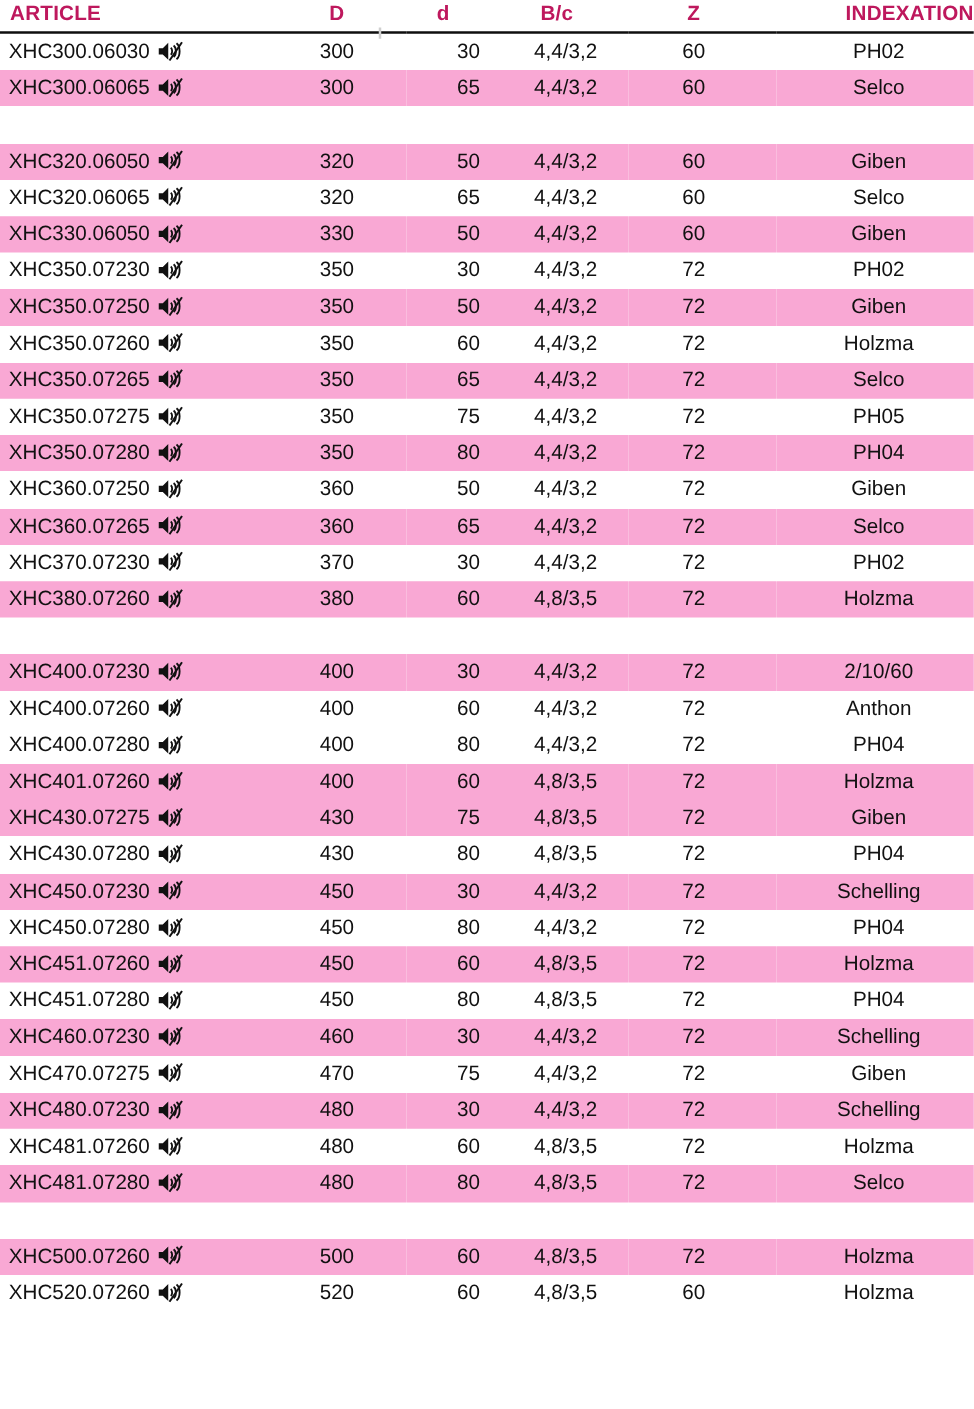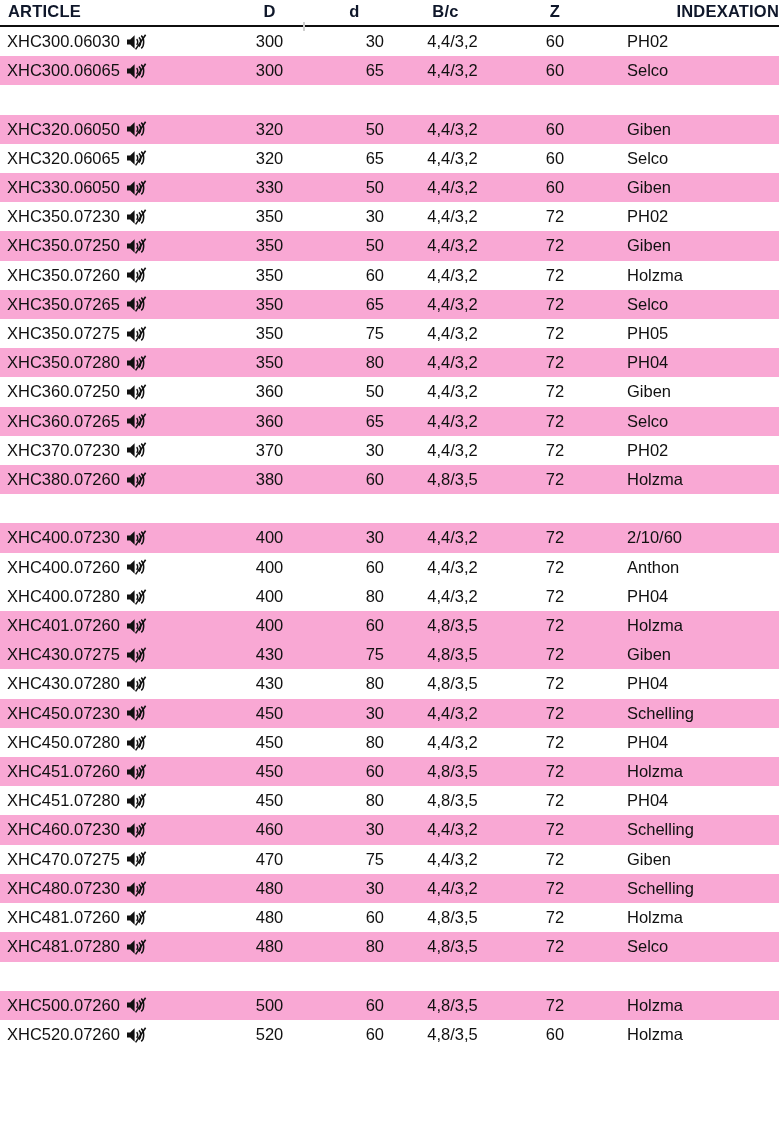--- a/index.html
+++ b/index.html
@@ -31,21 +31,21 @@
   table.spec col.c-z       { width: 118px; }
   table.spec col.c-idx     { width: 158px; }
 
   thead th {
     font-size: 16.5px;
     font-weight: bold;
     letter-spacing: 0.2px;
     padding: 2px 0 4px 0;
     border-bottom: 2.5px solid #0f0f0f;
     vertical-align: bottom;
-    color: #0f172a;
+    color: #be185d;
   }
   thead th.h-article { text-align: left; padding-left: 8px; }
   thead th.h-d   { text-align: center; padding-right: 18px; }
   thead th.h-dd  { text-align: center; padding-right: 4px; }
   thead th.h-bc  { text-align: center; }
   thead th.h-z   { text-align: center; padding-right: 14px; }
   thead th.h-idx { text-align: right; padding-left: 6px; }
 
   tbody tr { height: 29.2px; }
   tbody tr.band { background: #f9a8d4; }
@@ -68,21 +68,21 @@
     display: inline-block;
     vertical-align: middle;
     margin-left: 6px;
     position: relative;
     top: -1px;
   }
   td.num-d  { text-align: center; padding-right: 18px; }
   td.num-dd { text-align: right; padding-right: 4px; }
   td.bc     { text-align: center; padding-left: 14px; }
   td.z      { text-align: center; padding-right: 14px; }
-  td.idx    { text-align: left; padding-left: 6px; }
+  td.idx    { text-align: center; padding-left: 6px; }
 
   .spkr { display: block; }
 
   
   .artifact {
     position: absolute;
     left: 303px;
     top: 22px;
     width: 2px;
     height: 9px;

